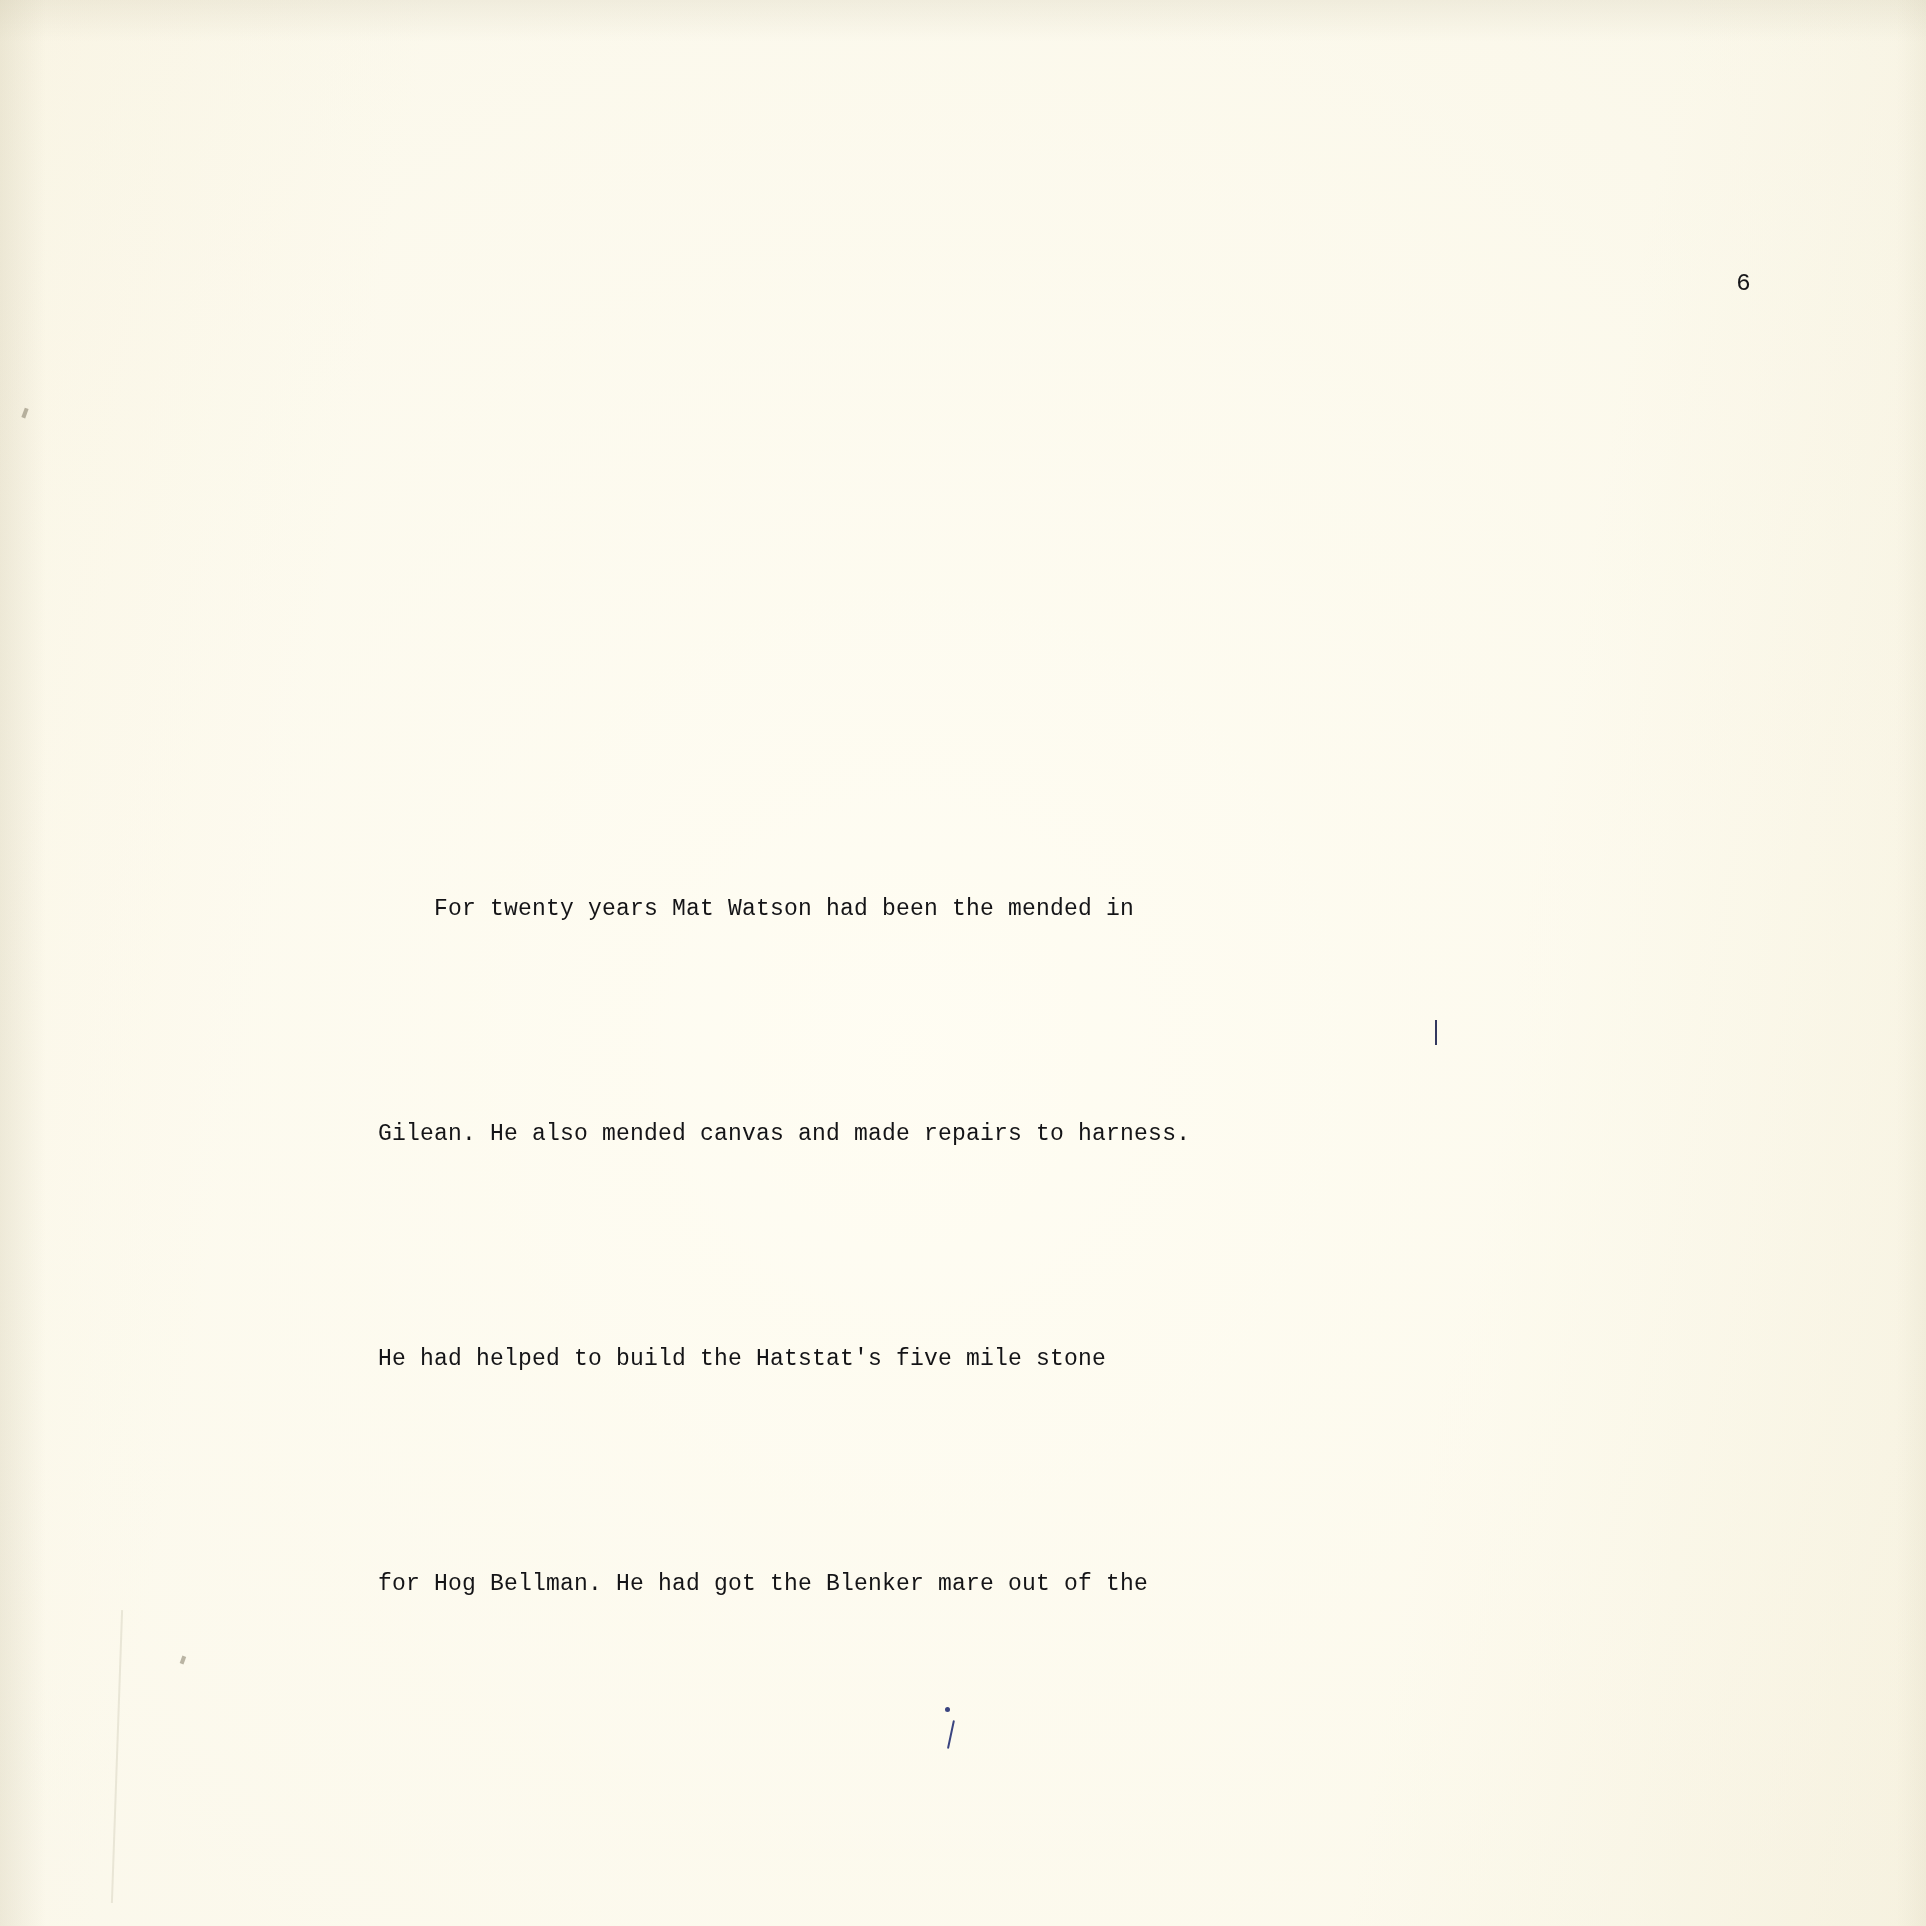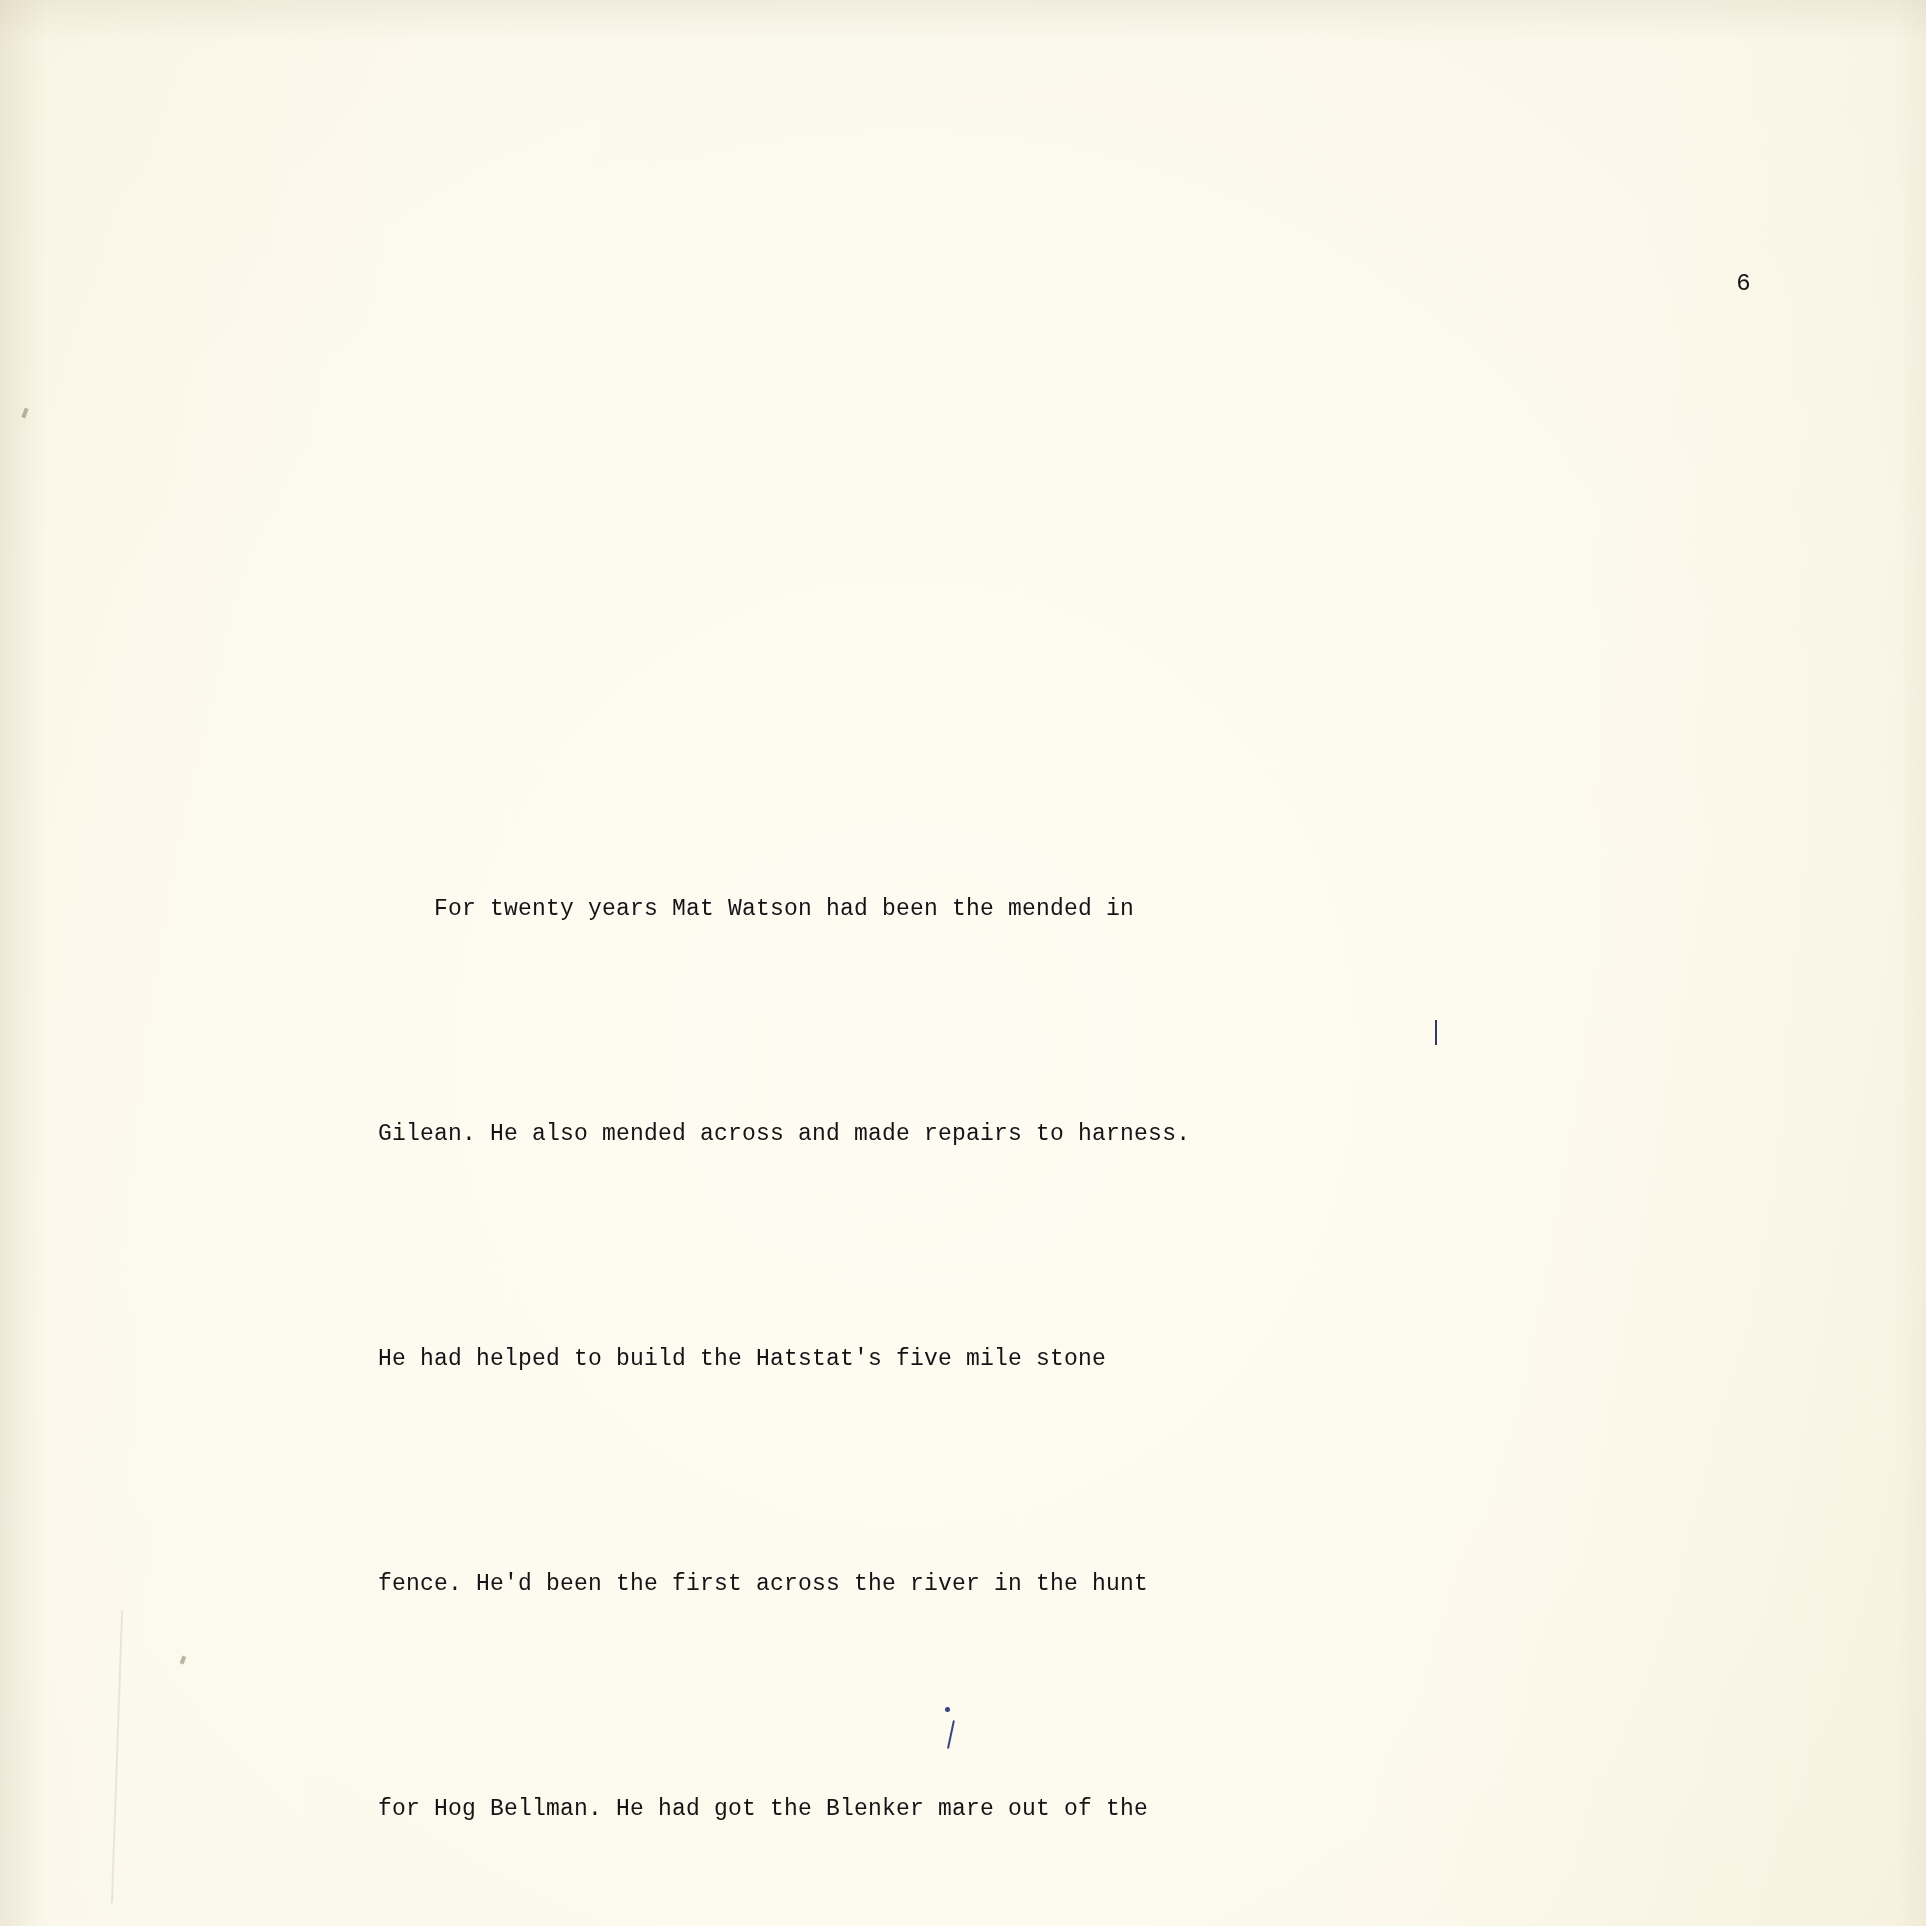--- a/index.html
+++ b/index.html
@@ -116,23 +116,22 @@
 
   <div class="smudge" style="left:23px; top:408px;"></div>
   <div class="smudge" style="left:181px; top:1656px; height:7.7px;"></div>
 
   <div class="page-number">6</div>
 
   <div class="body-text">
 
     <p class="para">
       <span class="line">    For twenty years Mat Watson had been the mended in</span>
-      <span class="line">Gilean. He also mended across and made repairs to harness.</span>
+      <span class="line">Gilean. He also mended canvas and made repairs to harness.</span>
       <span class="line">He had helped to build the Hatstat's five mile stone</span>
-      <span class="line">fence. He'd been the first across the river in the hunt</span>
       <span class="line">for Hog Bellman. He had got the Blenker mare out of the</span>
       
       
       
       
       
       
     </p>
 
     

